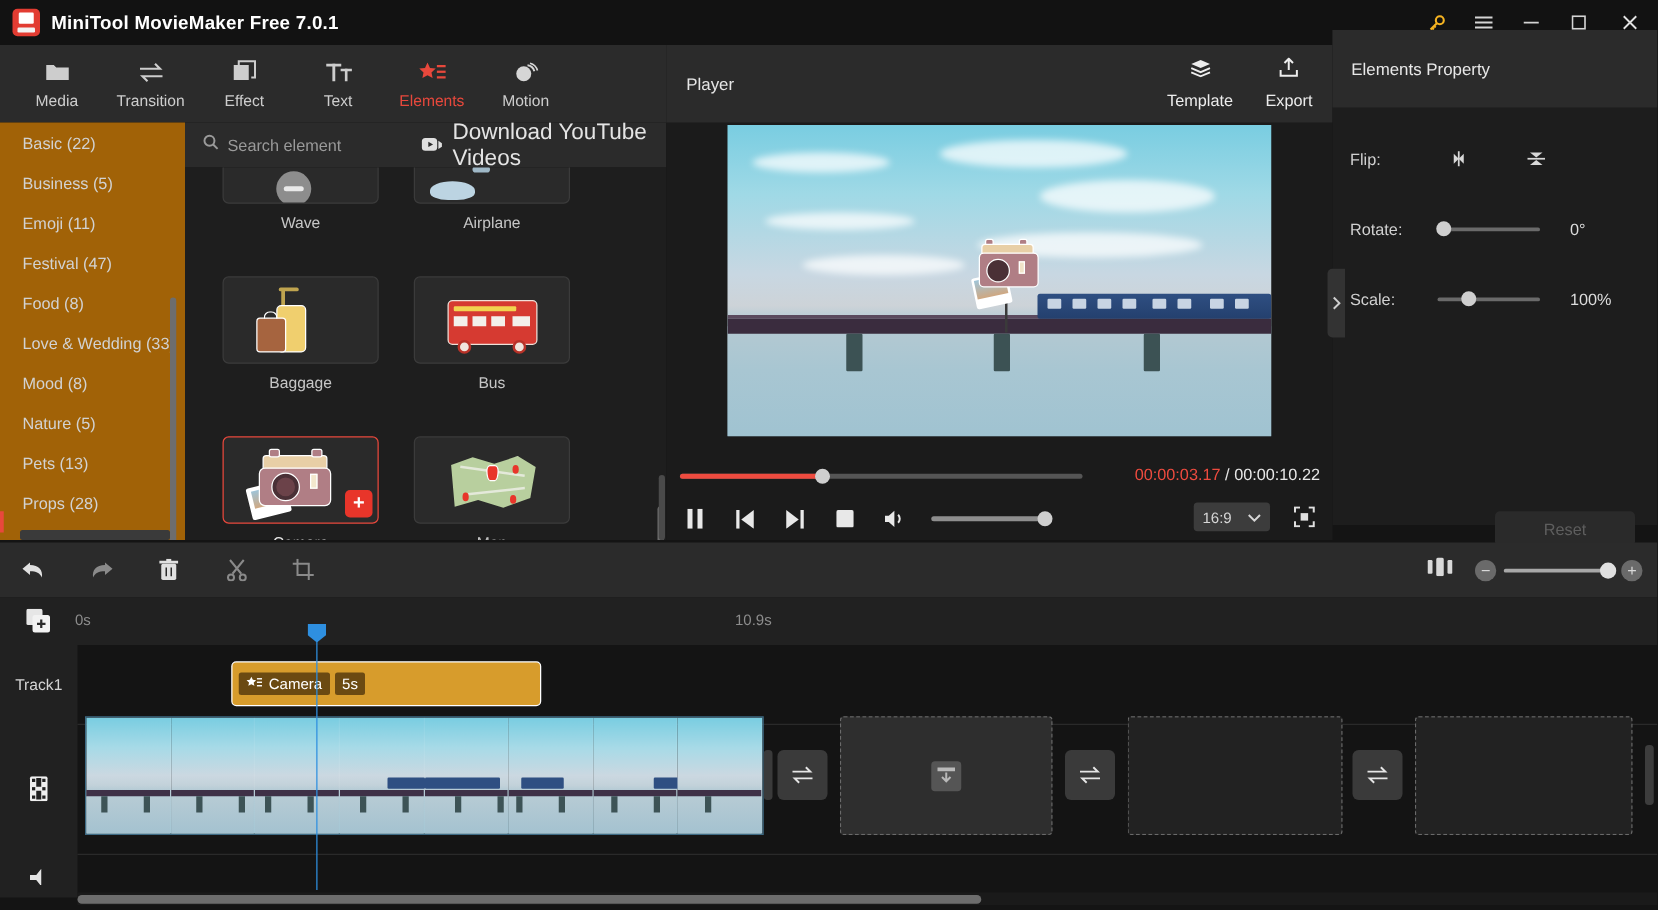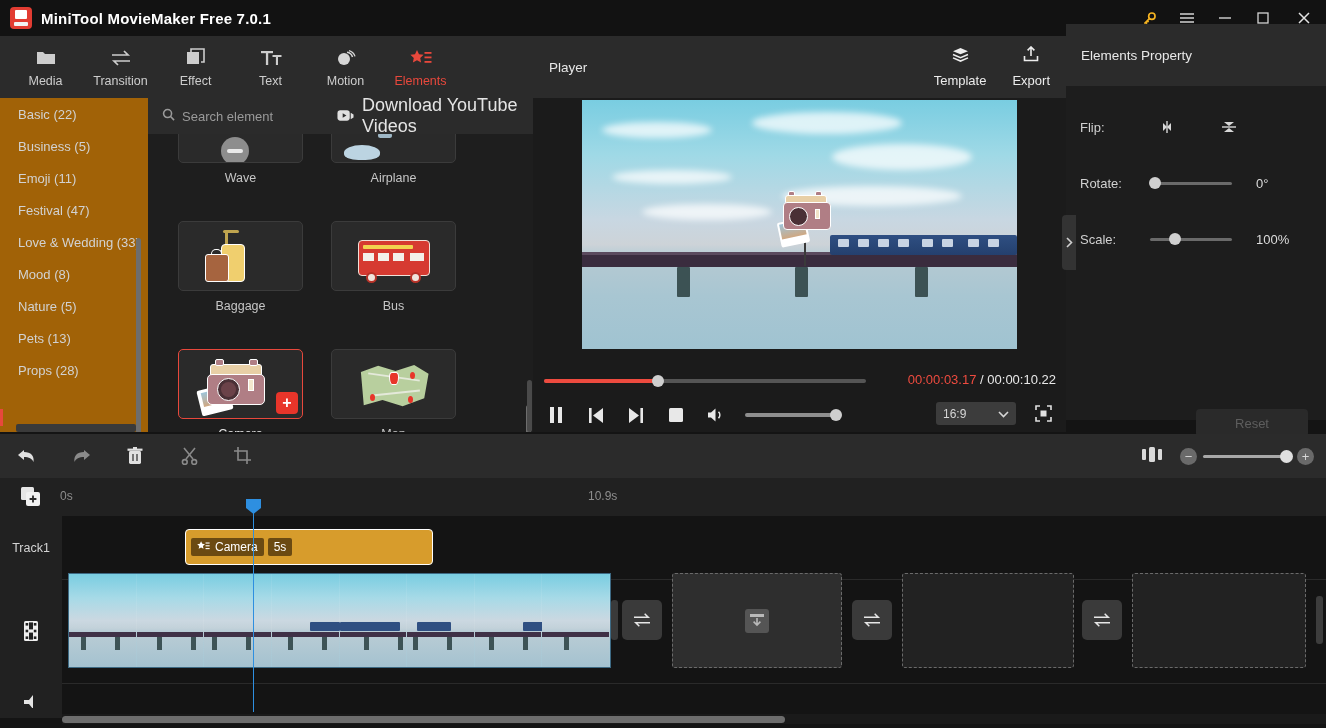--- a/index.html
+++ b/index.html
@@ -203,21 +203,21 @@
   }
   .tcode { position: absolute; right: 10px; top: 6px; font-size: 13px; }
   .tcode .cur { color: #ee4b3f; }
   .tcode .tot { color: #e8e8e8; }
 
   .ctrlrow { position: absolute; left: 0; top: 362px; width: 533px; height: 34px; display: flex; align-items: center; }
   .cbtn { width: 34px; height: 34px; display: flex; align-items: center; justify-content: center; color: #e4e4e4; margin-left: 6px; }
   .volbar { position: relative; margin-left: 12px; width: 95px; height: 4px; background: #8e8e8e; border-radius: 2px; }
   .volbar .knob { position: absolute; right: -2px; top: -4px; width: 12px; height: 12px; background: #cfcfcf; border-radius: 50%; }
   .ratio {
-    position: absolute; right: 50px; top: 4px; width: 80px; height: 23px;
+    position: absolute; right: 50px; top: 4px; width: 61px; height: 23px;
     background: #3c3c3c; border-radius: 3px; display: flex; align-items: center;
     justify-content: space-between; padding: 0 7px; font-size: 12px; color: #d6d6d6;
   }
   .fullsc { position: absolute; right: 14px; top: 7px; color: #e0e0e0; }
 
   .collapse-handle {
     position: absolute; left: 1062px; top: 215px; width: 14px; height: 55px;
     background: #333; border-radius: 4px 0 0 4px; display: flex; align-items: center;
     justify-content: center; color: #cfcfcf; font-size: 11px; z-index: 6;
   }
@@ -389,57 +389,60 @@
             <g fill="#cdcdcd">
               <rect x="1" y="2" width="12" height="2.2"></rect>
               <rect x="5.9" y="2" width="2.3" height="14"></rect>
               <rect x="12.5" y="6" width="9" height="2"></rect>
               <rect x="15.9" y="6" width="2.1" height="10"></rect>
             </g>
           </svg>
       </span>
       <span>Text</span>
     </div>
-    <div class="tool">
-      <span class="ic">
-        <svg width="22" height="19" viewBox="0 0 22 19">
-            <circle cx="9" cy="11" r="6" fill="#d6d6d6"></circle>
-            <path d="M12 4.2A6.6 6.6 0 0 1 17.5 9" stroke="#d6d6d6" stroke-width="1.5" fill="none"></path>
-            <path d="M14 2.6A8.5 8.5 0 0 1 20 8.4" stroke="#d6d6d6" stroke-width="1.3" fill="none"></path>
-          </svg>
-      </span>
-      <span>Motion</span>
-    </div>
     <div class="tool active">
       <span class="ic">
         <svg width="22" height="16" viewBox="0 0 22 16">
             <path d="M7 0l2 4.3 4.6.5-3.4 3.1.9 4.5L7 10.2 2.9 12.4l.9-4.5L.4 4.8 5 4.3z" fill="#e8483c"></path>
             <g fill="#e8483c">
               <rect x="14.5" y="2" width="7" height="1.8"></rect>
               <rect x="14.5" y="6.5" width="7" height="1.8"></rect>
               <rect x="14.5" y="11" width="7" height="1.8"></rect>
             </g>
           </svg>
       </span>
       <span>Elements</span>
     </div>
+    <div class="tool">
+      <span class="ic">
+        <svg width="22" height="19" viewBox="0 0 22 19">
+            <circle cx="9" cy="11" r="6" fill="#d6d6d6"></circle>
+            <path d="M12 4.2A6.6 6.6 0 0 1 17.5 9" stroke="#d6d6d6" stroke-width="1.5" fill="none"></path>
+            <path d="M14 2.6A8.5 8.5 0 0 1 20 8.4" stroke="#d6d6d6" stroke-width="1.3" fill="none"></path>
+          </svg>
+      </span>
+      <span>Motion</span>
+    </div>
   </div>
 
   <div class="catbar">
     <div class="cat">
         <span>Basic (22)</span>
       </div>
     <div class="cat">
         <span>Business (5)</span>
       </div>
     <div class="cat">
         <span>Emoji (11)</span>
       </div>
     <div class="cat">
         <span>Festival (47)</span>
+      </div>
+    <div class="cat">
+        <span>Food (8)</span>
       </div>
     <div class="cat">
         <span>Love &amp; Wedding (33)</span>
       </div>
     <div class="cat">
         <span>Mood (8)</span>
       </div>
     <div class="cat">
         <span>Nature (5)</span>
       </div>

